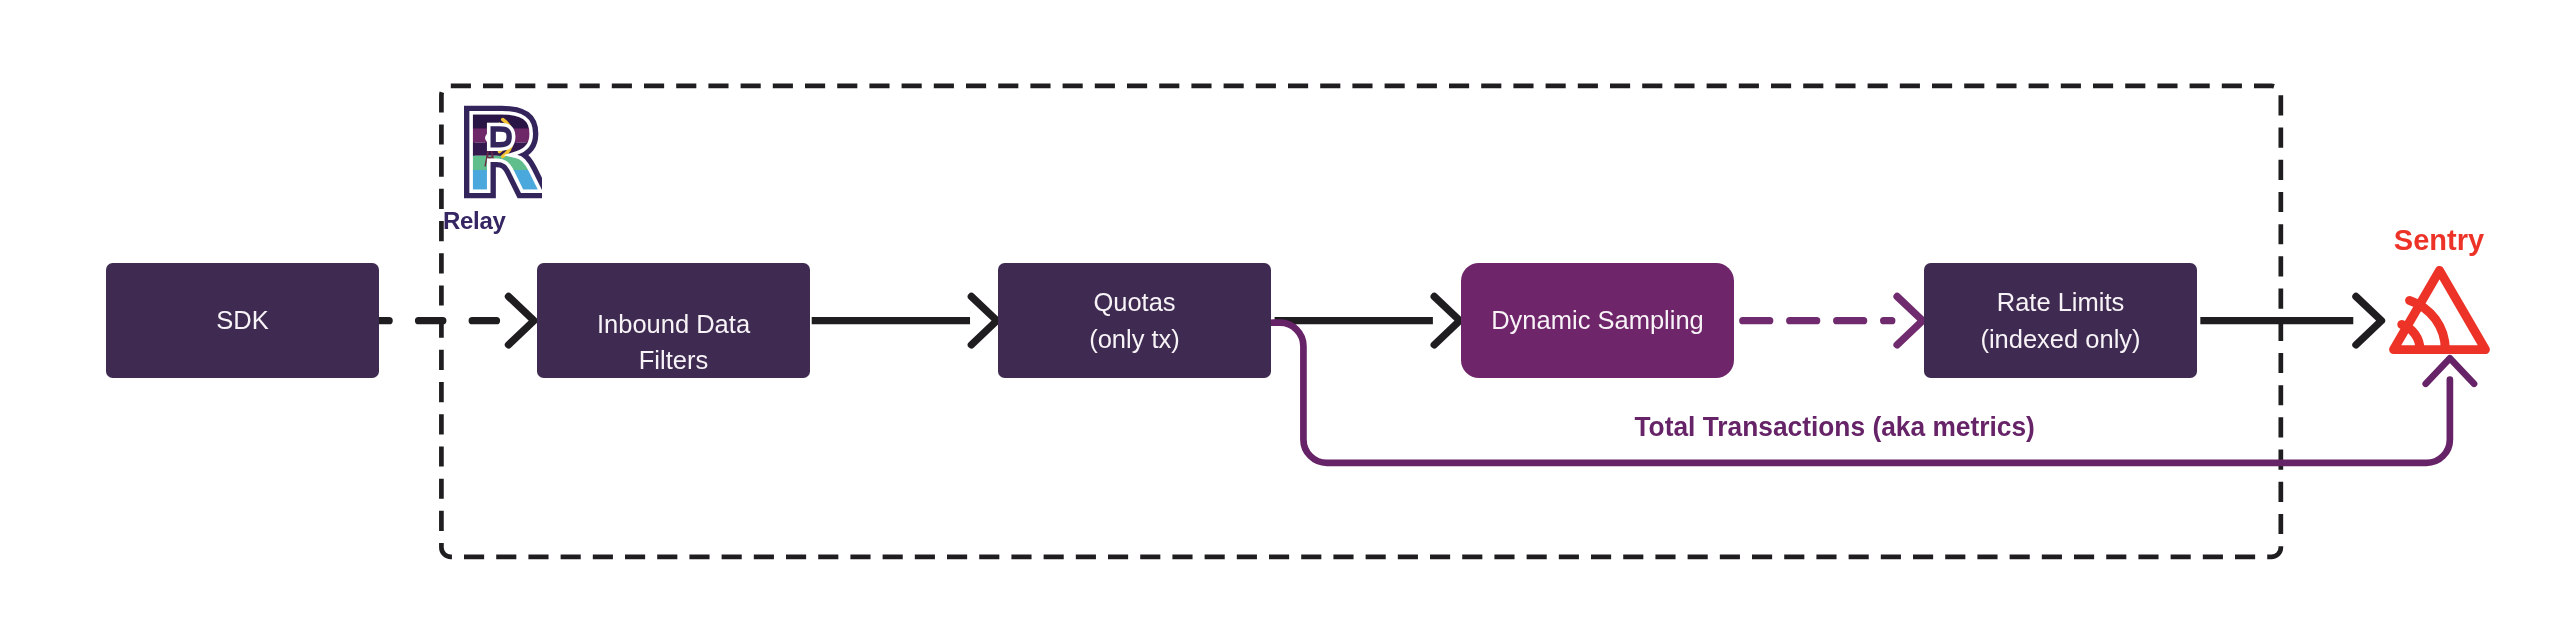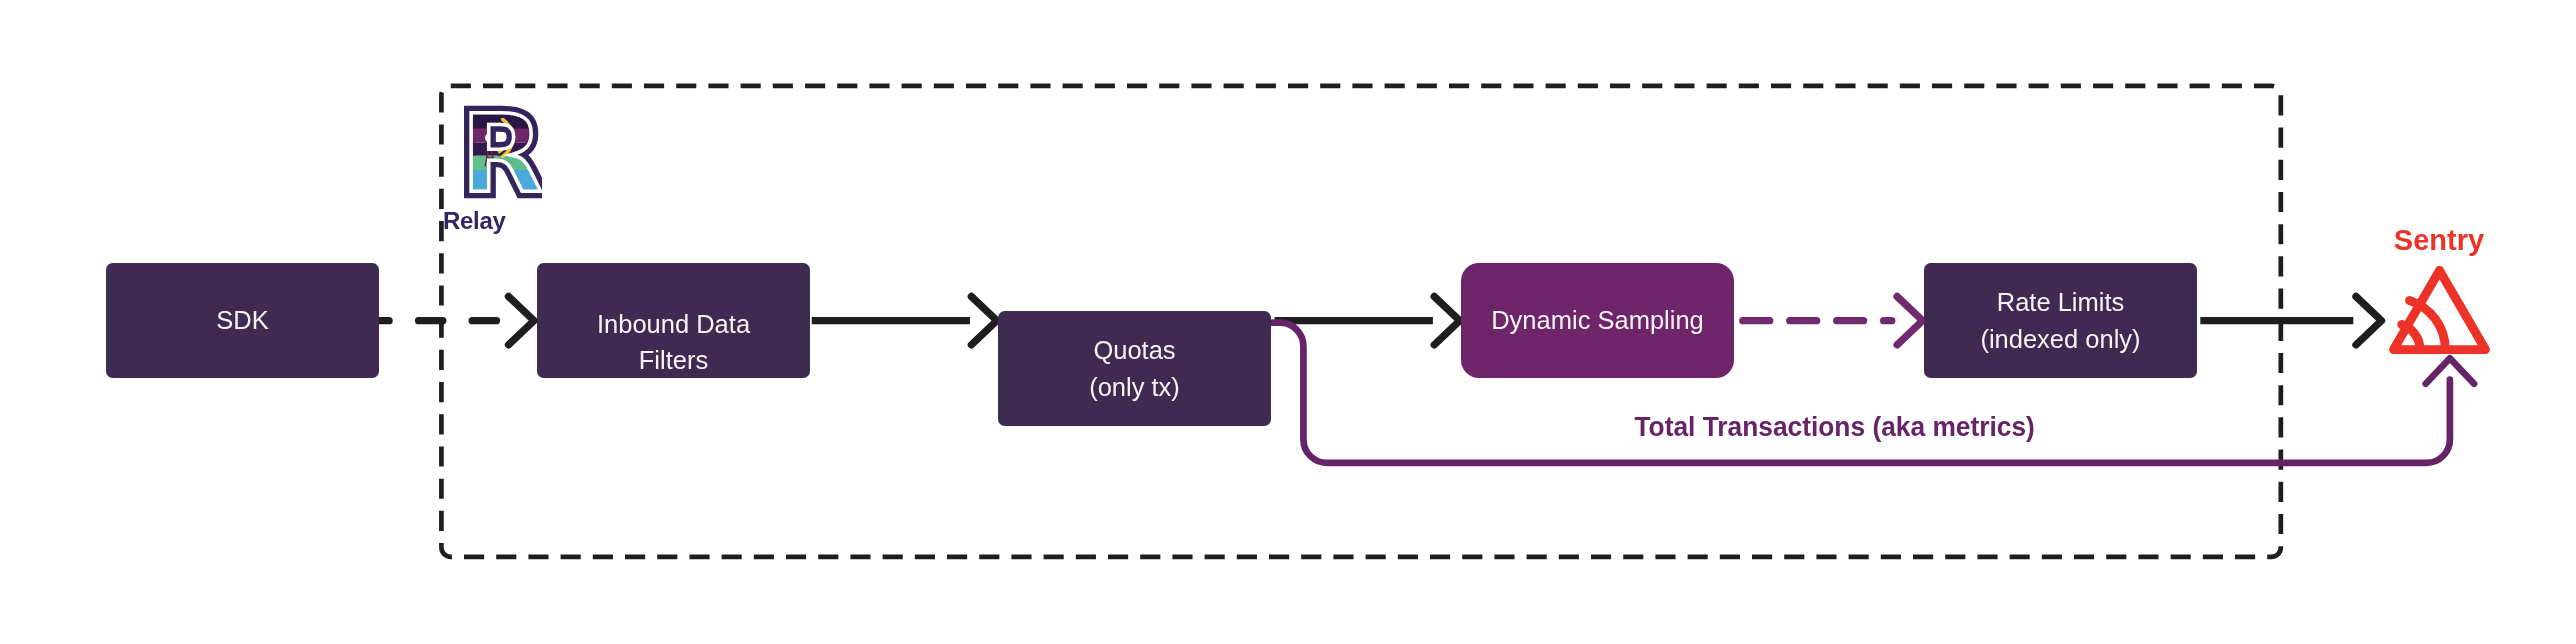--- a/index.html
+++ b/index.html
@@ -147,21 +147,21 @@
 
   <div class="node" style="left:84px; top:263px;margin-left:22px;">
     <span class="node-label">SDK</span>
   </div>
 
   <div class="node" style="left:537px; top:263px;justify-content:flex-end;">
     <span class="node-label">Inbound Data</span>
     <span class="node-label">Filters</span>
   </div>
 
-  <div class="node" style="left:998px; top:263px;margin-top:48px;">
+  <div class="node" style="left:998px; top:263px;">
     <span class="node-label">Quotas</span>
     <span class="node-label">(only tx)</span>
   </div>
 
   <div class="node magenta" style="left:1461px; top:263px;">
     <span class="node-label">Dynamic Sampling</span>
 
   </div>
 
   <div class="node" style="left:1924px; top:263px;">

